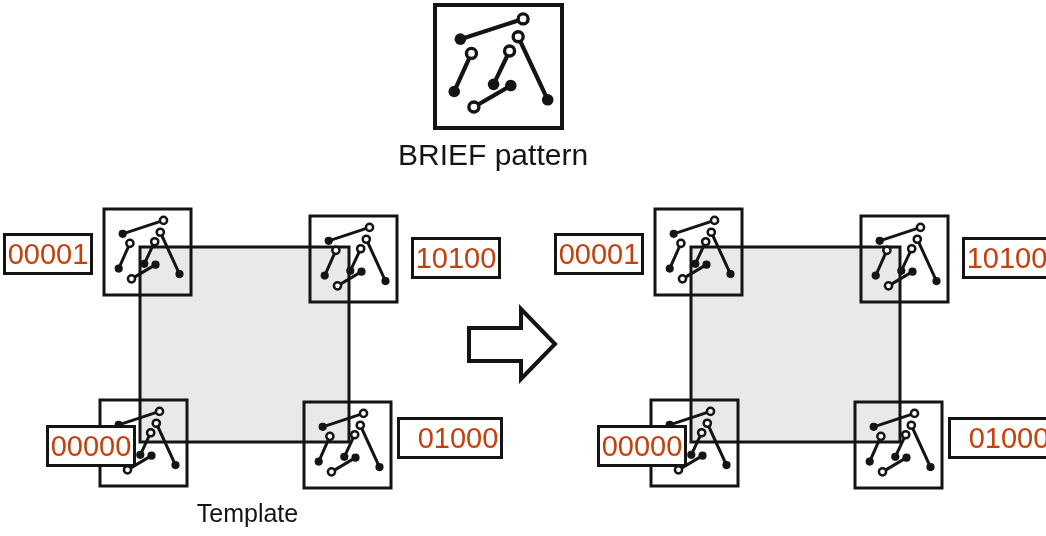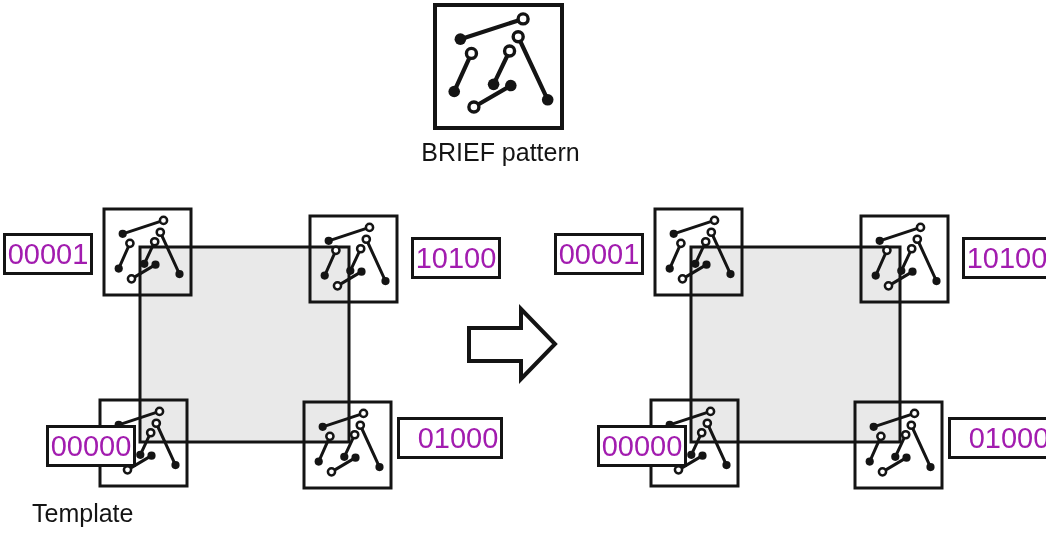--- a/index.html
+++ b/index.html
@@ -24,22 +24,22 @@
     height: 119px;
     border: 4px solid #141414;
     background: #ffffff;
   }
   .brief-box svg { display: block; width: 123px; height: 119px; }
   .brief-label {
     position: absolute;
     left: 398px;
     top: 138px;
     width: 205px;
-    text-align: center;
-    font-size: 25px;
+    text-align: left;
+    font-size: 30px;
     color: #141414;
     white-space: nowrap;
   }
   
   .diagram {
     position: absolute;
     top: 195px;
     width: 495px;
     height: 341px;
   }
@@ -49,36 +49,35 @@
   .code {
     position: absolute;
     width: 84px;
     height: 36px;
     border: 3px solid #141414;
     background: #ffffff;
     display: flex;
     align-items: center;
     justify-content: center;
     font-size: 29px;
-    color: #a21caf;
+    color: #c2410c;
     letter-spacing: 0px;
   }
   .code.tl { left: 3px;   top: 38px;  }
   .code.tr { left: 402px; top: 42px; margin-left: 9px;  }
   .code.bl { left: 2px;   top: 230px; margin-left: 44px; }
   .code.br { left: 397px; top: 222px; padding-left: 16px; }
   .dlabel {
     position: absolute;
     left: 0;
     top: 304px;
     width: 495px;
-    text-align: left;
+    text-align: center;
     font-size: 25px;
     color: #141414;
-    padding-left: 32px;
   }
   
   .arrow-svg {
     position: absolute;
     left: 460px;
     top: 300px;
   }
 </style>
 </head>
 <body>

